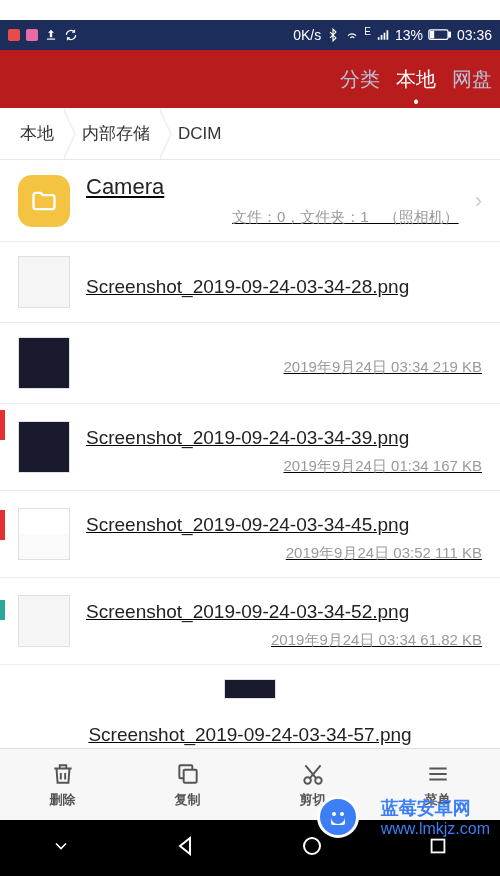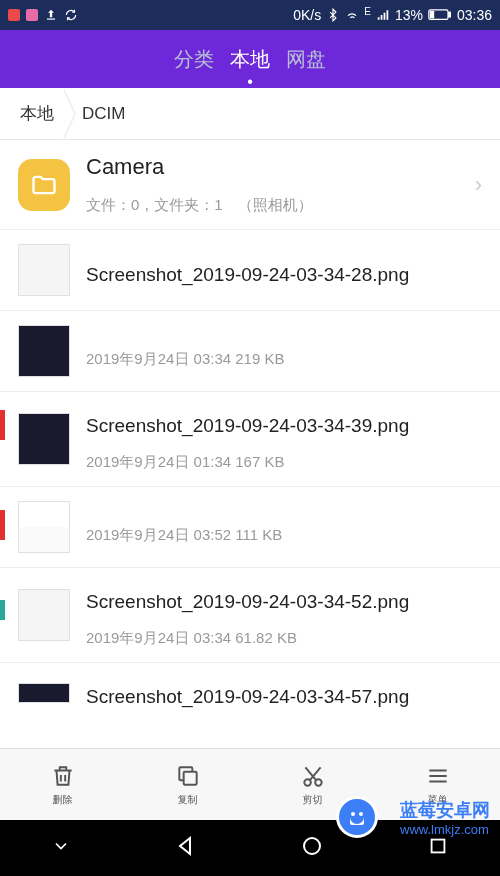--- a/index.html
+++ b/index.html
@@ -20,33 +20,34 @@
     }
     
     .status-bar {
       background: #1c2d5c;
       height: 30px;
       display: flex;
       align-items: center;
       padding: 0 8px;
       color: #fff;
       font-size: 14px;
+      margin-top: 20px;
     }
     .status-left { display: flex; gap: 6px; align-items: center; }
     .status-right { margin-left: auto; display: flex; gap: 5px; align-items: center; font-size: 14px; }
     .status-icon { width: 14px; height: 14px; display: inline-flex; align-items: center; justify-content: center; }
     .red-dot { width: 12px; height: 12px; background: #e94b4b; border-radius: 2px; }
     .pink-sq { width: 12px; height: 12px; background: #e86ba8; border-radius: 2px; }
     
     .tabs {
-      background: #6d28d9;
+      background: #b91c1c;
       height: 58px;
       display: flex;
       align-items: center;
-      justify-content: center;
+      justify-content: flex-end;
       color: #fff;
     }
     .tab { font-size: 20px; color: #b8c0d4; position: relative; padding: 4px 8px; }
     .tab.active { color: #fff; font-weight: 500; }
     .tab.active::after {
       content: "•";
       position: absolute;
       bottom: -14px;
       left: 50%;
       transform: translateX(-50%);
@@ -115,48 +116,49 @@
     }
     .folder-icon svg { width: 28px; height: 28px; }
     .thumb {
       width: 52px; height: 52px;
       background: #f5f5f5;
       border: 1px solid #e0e0e0;
       flex-shrink: 0;
     }
     .thumb.dark { background: #1a1a2e; }
     .thumb.grid { background: linear-gradient(#fff 50%, #fafafa 50%); }
-    .file-info { flex: 1; min-width: 0; }
+    .file-info { flex: 1; min-width: 0; text-decoration: underline; }
     .file-name {
       font-size: 19px;
       color: #222;
       white-space: nowrap;
       overflow: hidden;
       text-overflow: ellipsis;
       margin-top: 9px;
     }
     .folder-name { font-size: 22px; color: #222; }
-    .file-meta { font-size: 15px; color: #9a9a9a; margin-top: 16px; }
+    .file-meta { font-size: 15px; color: #9a9a9a; margin-top: 8px; text-align: right; }
     .chevron { color: #ccc; font-size: 22px; }
     
     .bottom-toolbar {
       height: 72px;
       background: #f7f7f7;
       border-top: 1px solid #ddd;
       display: flex;
       justify-content: space-around;
       align-items: center;
     }
     .tool-btn {
       display: flex;
       flex-direction: column;
       align-items: center;
       gap: 4px;
       color: #555;
-      font-size: 10px;
+      font-size: 13px;
+      font-weight: bold;
     }
     .tool-btn svg { width: 26px; height: 26px; stroke: #555; }
     
     .nav-bar {
       height: 56px;
       background: #000;
       display: flex;
       justify-content: space-around;
       align-items: center;
     }
@@ -175,21 +177,21 @@
       width: 42px; height: 42px;
       background: #3b7ef5;
       border-radius: 50%;
       display: flex;
       align-items: center;
       justify-content: center;
       border: 3px solid #fff;
     }
     .wm-text { display: flex; flex-direction: column; }
     .wm-title { color: #3b7ef5; font-size: 18px; font-weight: bold; }
-    .wm-url { color: #3b7ef5; font-size: 13px; }
+    .wm-url { color: #3b7ef5; font-size: 16px; }
     
     .edge-red {
       position: absolute;
       left: 0;
       width: 5px;
       height: 30px;
       background: #e03030;
     }
     .edge-teal {
       position: absolute;
@@ -252,20 +254,21 @@
   </div>
 
   <div class="tabs">
     <div class="tab">分类</div>
     <div class="tab active">本地</div>
     <div class="tab">网盘</div>
   </div>
 
   <div class="breadcrumb">
     <div class="crumb">本地</div>
+    <div class="crumb">内部存储</div>
     <div class="crumb">DCIM</div>
   </div>
 
   <div class="file-list">
 
     <div class="file-item">
       <div class="folder-icon">
         <svg viewBox="0 0 24 24" fill="none" stroke="#fff" stroke-width="2">
             <path d="M3 7a2 2 0 0 1 2-2h4l2 2h8a2 2 0 0 1 2 2v8a2 2 0 0 1-2 2H5a2 2 0 0 1-2-2z"></path>
           </svg>
@@ -295,33 +298,34 @@
       <div class="thumb dark"></div>
       <div class="file-info">
         <div class="file-name">Screenshot_2019-09-24-03-34-39.png</div>
         <div class="file-meta">2019年9月24日 01:34 167 KB</div>
       </div>
     </div>
 
     <div class="file-item">
       <div class="thumb grid"></div>
       <div class="file-info">
+        <div class="file-name">Screenshot_2019-09-24-03-34-45.png</div>
         <div class="file-meta">2019年9月24日 03:52 111 KB</div>
       </div>
     </div>
 
     <div class="file-item">
       <div class="thumb"></div>
       <div class="file-info">
         <div class="file-name">Screenshot_2019-09-24-03-34-52.png</div>
         <div class="file-meta">2019年9月24日 03:34 61.82 KB</div>
       </div>
     </div>
 
-    <div class="file-item" style="border-bottom:none;">
+    <div class="file-item" style="border-bottom:none;flex-direction:column;">
       <div class="thumb dark" style="height:20px;"></div>
       <div class="file-info">
         <div class="file-name">Screenshot_2019-09-24-03-34-57.png</div>
       </div>
     </div>
   </div>
 
   <div class="bottom-toolbar">
     <div class="tool-btn">
       <svg viewBox="0 0 24 24" fill="none" stroke-width="1.8">

